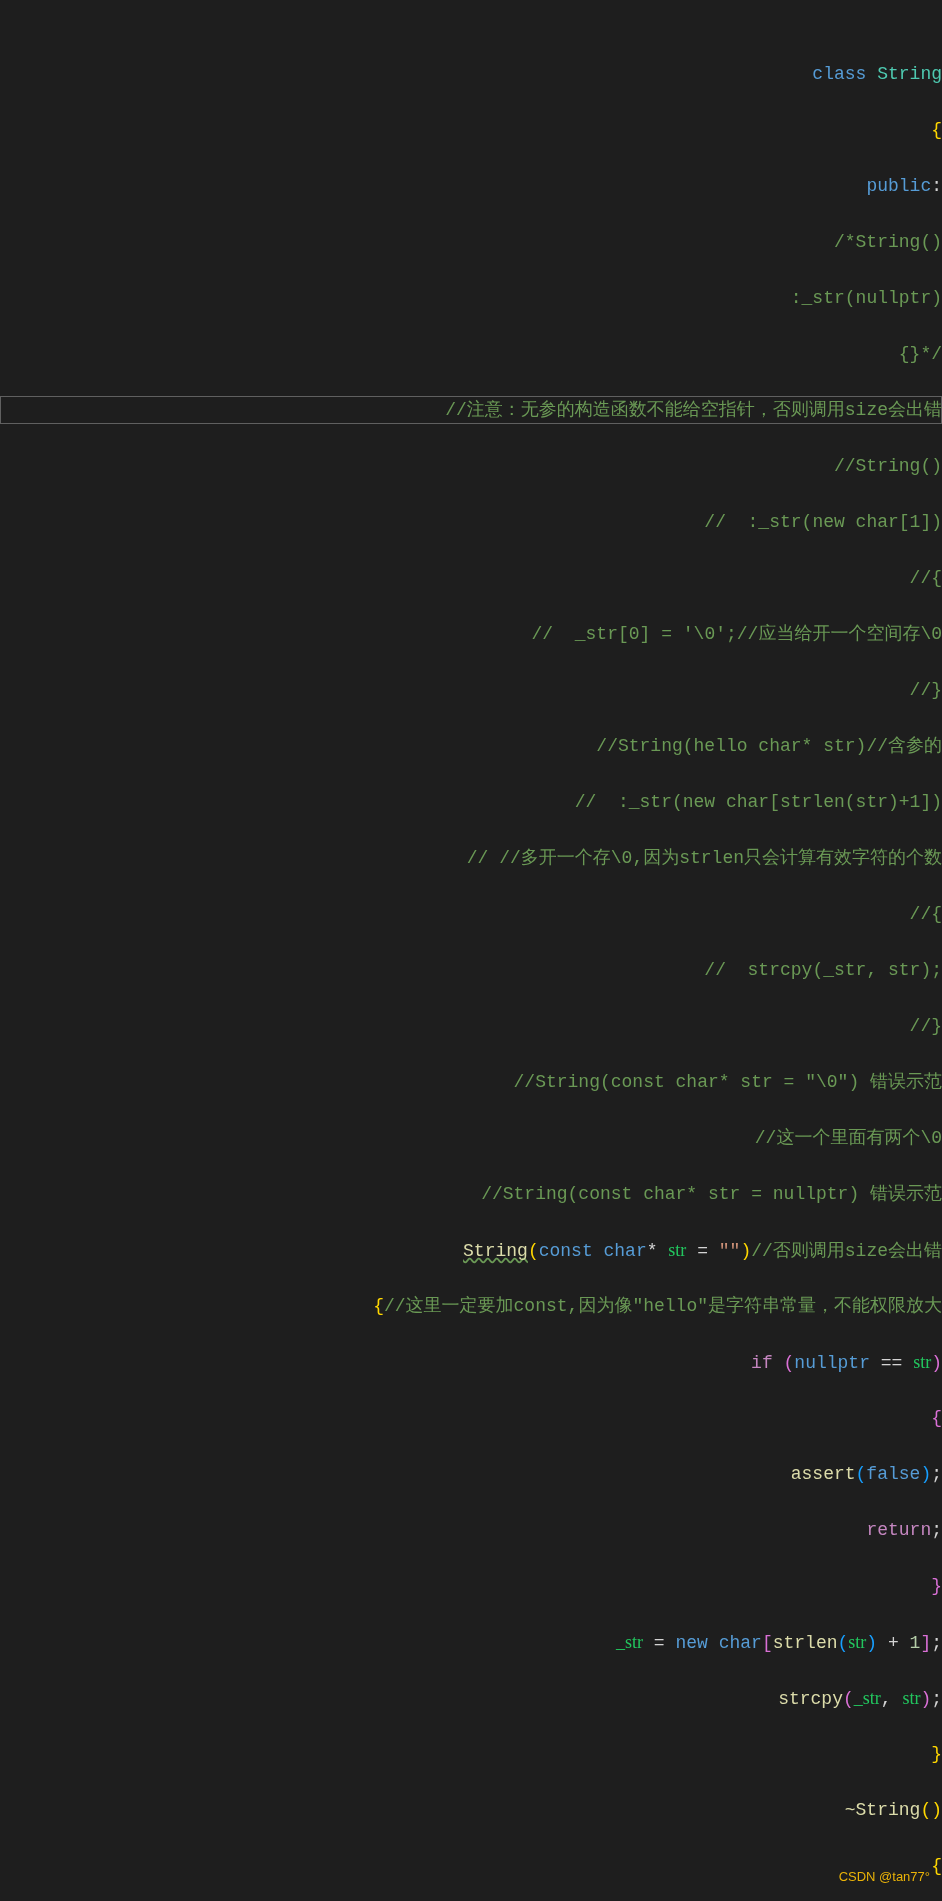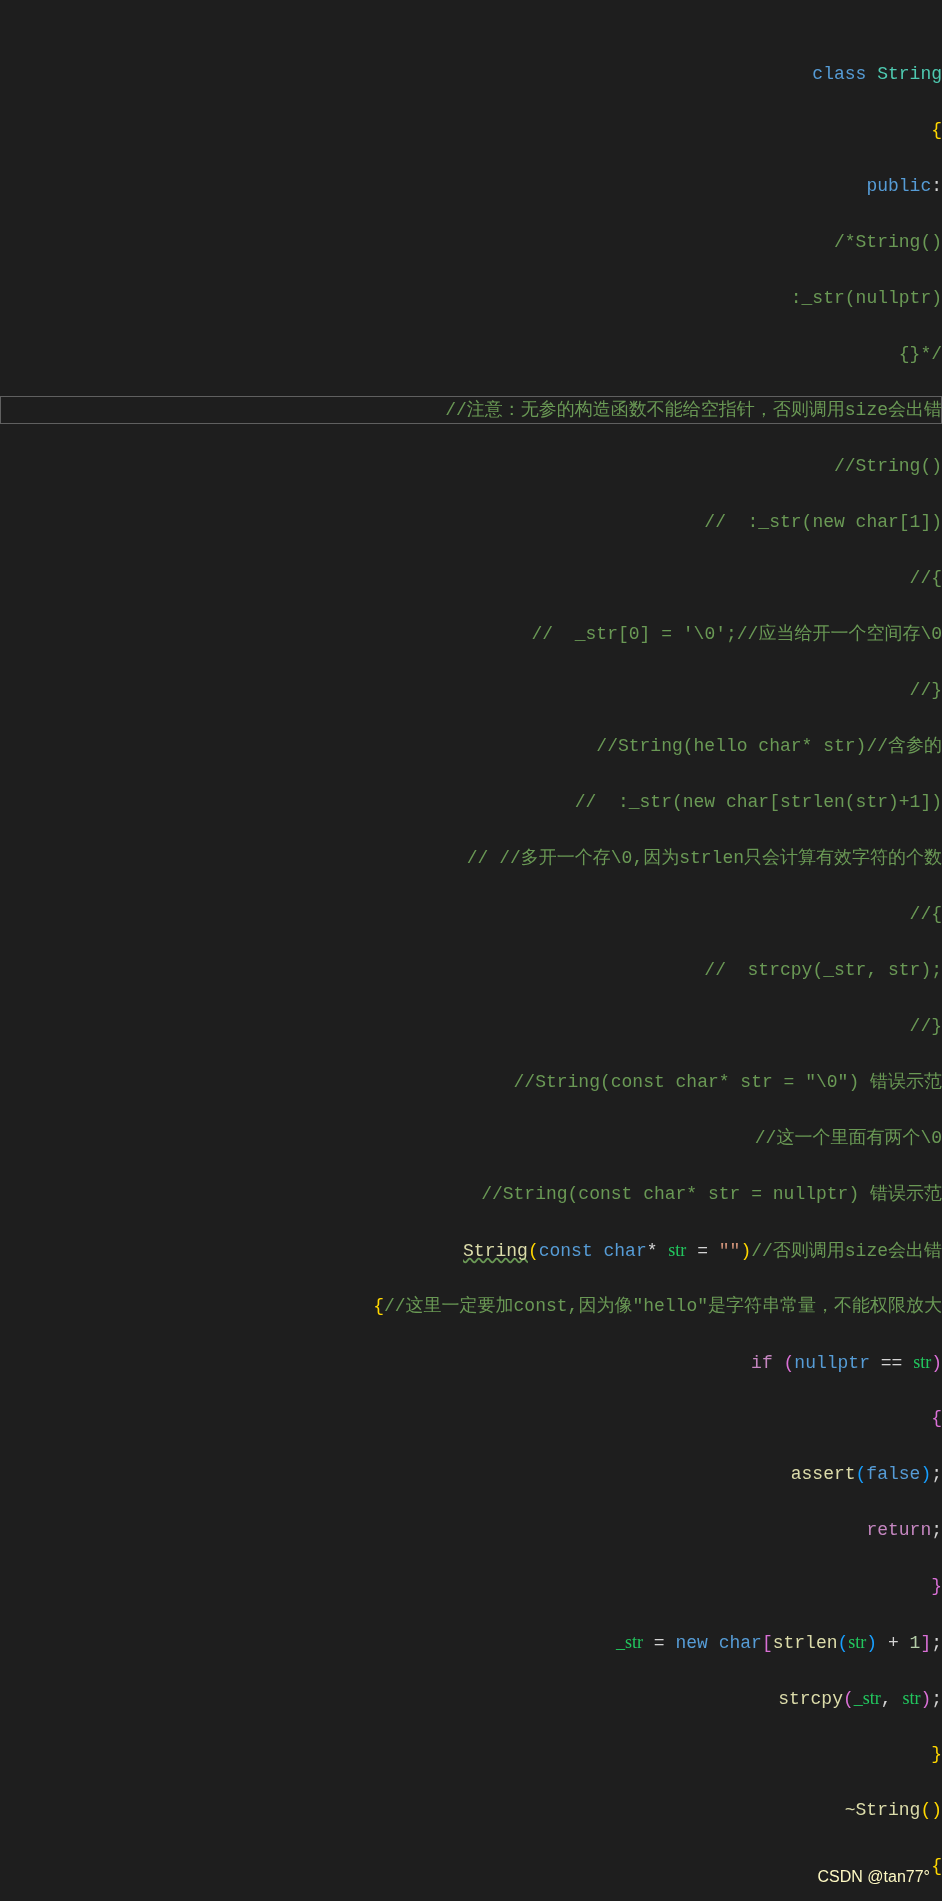--- a/index.html
+++ b/index.html
@@ -46,22 +46,22 @@
     right: 0;
     height: 28px;
     border: 1px solid #606060;
     box-sizing: border-box;
     pointer-events: none;
   }
   .watermark {
     position: fixed;
     bottom: 10px;
     right: 12px;
-    color: #fef9c3;
-    font-size: 16px;
+    color: #eab308;
+    font-size: 13px;
     font-family: sans-serif;
   }
 </style>
 </head>
 <body>
 
 <div class="editor">
 <div class="highlight-line" style="top: calc(4px + 14 * 28px);"></div>
 <span class="line"><span class="kw">class</span> <span class="type">String</span></span>
 <span class="line"><span class="gold">{</span></span>

